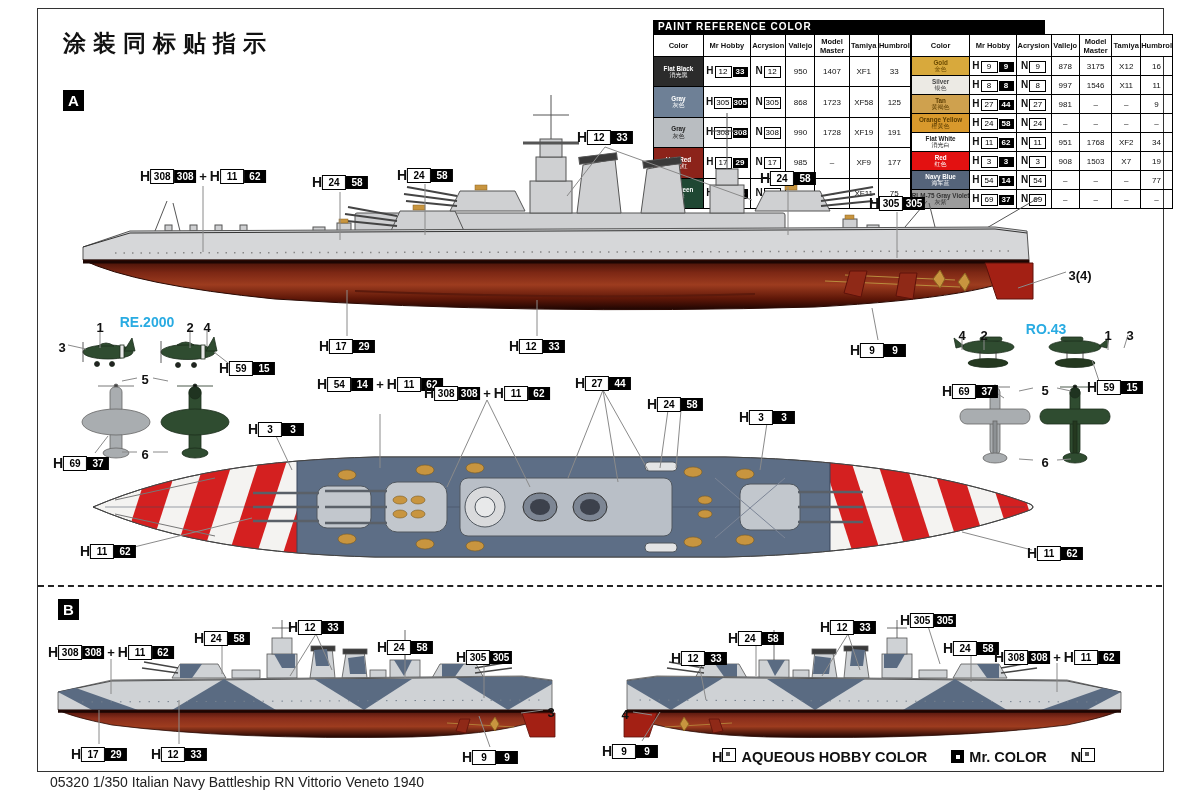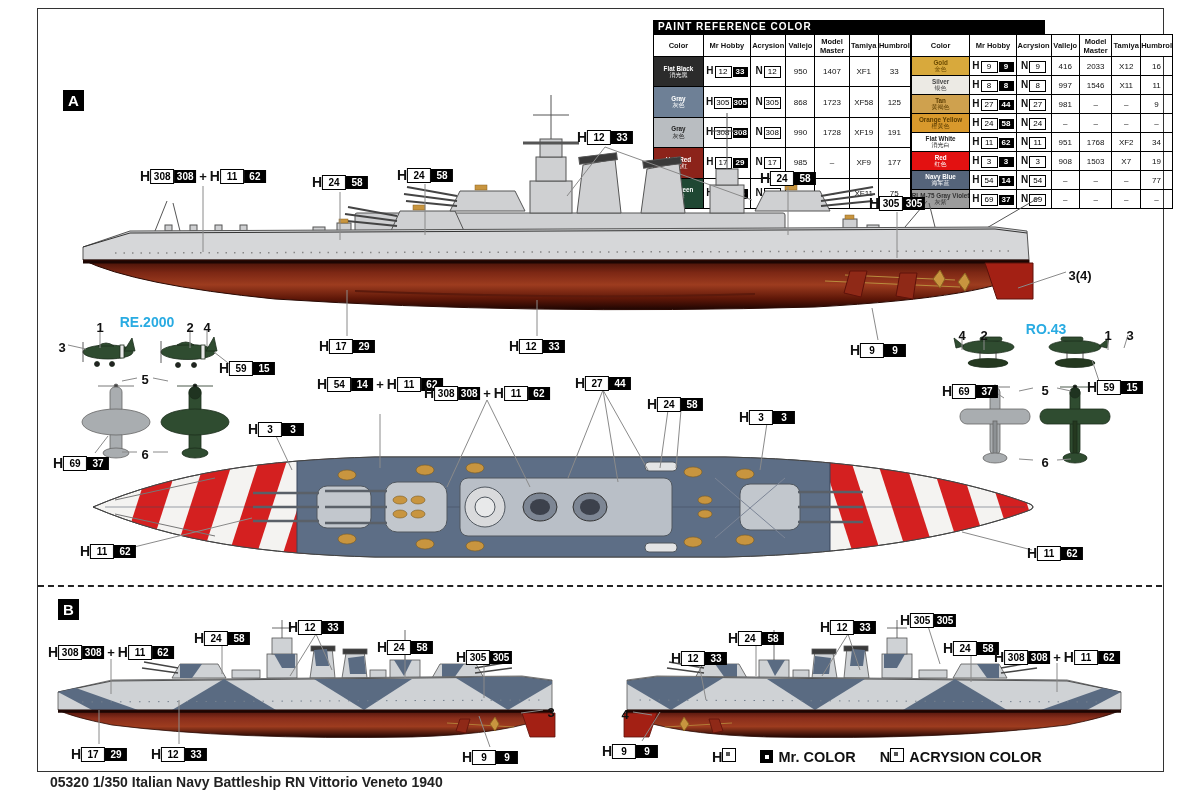--- a/index.html
+++ b/index.html
@@ -39,30 +39,31 @@
   .co .plus{margin:0 3px;font-size:13px;}
   .co.cyan{color:#29abe2;font-size:14px;}
   
   #legend{position:absolute;left:712px;top:748px;display:flex;gap:24px;align-items:center;
           font-size:14.5px;font-weight:bold;}
   .lg-item{display:flex;align-items:center;gap:5px;}
   .lg-box{display:inline-block;width:12px;height:12px;border:1.5px solid #000;position:relative;}
   .lg-box i{position:absolute;left:3px;top:3px;width:4px;height:4px;background:#555;}
   .lg-black{display:inline-block;width:13px;height:13px;background:#000;position:relative;}
   .lg-black i{position:absolute;left:4.5px;top:4.5px;width:4px;height:4px;background:#fff;}
-  #footer{position:absolute;left:50px;top:774px;font-size:14px;font-weight:bold;color:#222;}
+  #footer{position:absolute;left:50px;top:774px;font-size:14px;font-weight:normal;color:#222;}
   svg{position:absolute;}
 </style>
 </head>
 <body>
 
 <div id="page">
   <div id="frame"></div>
   <div id="divider"></div>
 
+  <div class="cn-title">涂装同标贴指示</div>
   <div class="badge" id="badgeA">A</div>
   <div class="badge" id="badgeB">B</div>
 
   <div id="ptable">
     <div id="ptitle">PAINT  REFERENCE COLOR</div>
     <div id="ptables">
       <table>
         <colgroup>
             <col style="width:54px">
             <col style="width:48px">
@@ -180,22 +181,22 @@
         <tbody id="pbodyR">
             <tr>
               <td>
                 <div class="chip" style="background:#d8a93c;color:#6b4a00">
                   <span class="nm">Gold</span>
                   <span class="cc">金色</span>
                 </div>
               </td>
               <td><span class="hl">H</span><span class="aqbox">9</span><span class="mrbox">9</span></td>
               <td><span class="hl">N</span><span class="aqbox">9</span></td>
-              <td>416</td>
-              <td>2033</td>
+              <td>878</td>
+              <td>3175</td>
               <td>X12</td>
               <td>16</td>
             </tr>
             <tr>
               <td>
                 <div class="chip" style="background:#eceae4;color:#444">
                   <span class="nm">Silver</span>
                   <span class="cc">银色</span>
                 </div>
               </td>
@@ -710,27 +711,27 @@
       <div class="co" style="left: 928px; top: 612px;"><span class="h">H</span><span class="aq">305</span><span class="mr">305</span></div>
       <div class="co" style="left: 971px; top: 640px;"><span class="h">H</span><span class="aq">24</span><span class="mr">58</span></div>
       <div class="co" style="left: 1057px; top: 649px;"><span class="h">H</span><span class="aq">308</span><span class="mr">308</span><span class="plus">+</span><span class="h">H</span><span class="aq">11</span><span class="mr">62</span></div>
       <div class="co" style="left: 625px; top: 707px;">4</div>
       <div class="co" style="left: 630px; top: 743px;"><span class="h">H</span><span class="aq">9</span><span class="mr">9</span></div>
     </div>
 
   <div id="legend">
     <span class="lg-item">
       <span><span>H</span><span class="lg-box"><i></i></span></span>
+      <span>AQUEOUS HOBBY COLOR</span>
     </span>
     <span class="lg-item">
       <span class="lg-black">
           <i></i>
         </span>
       <span>Mr. COLOR</span>
     </span>
     <span class="lg-item">
       <span><span>N</span><span class="lg-box"><i></i></span></span>
-      <span>ACRYSION COLOR</span>
     </span>
   </div>
 
   <div id="footer">05320 1/350 Italian Navy Battleship RN Vittorio Veneto 1940</div>
 </div>
 
 </body></html>

